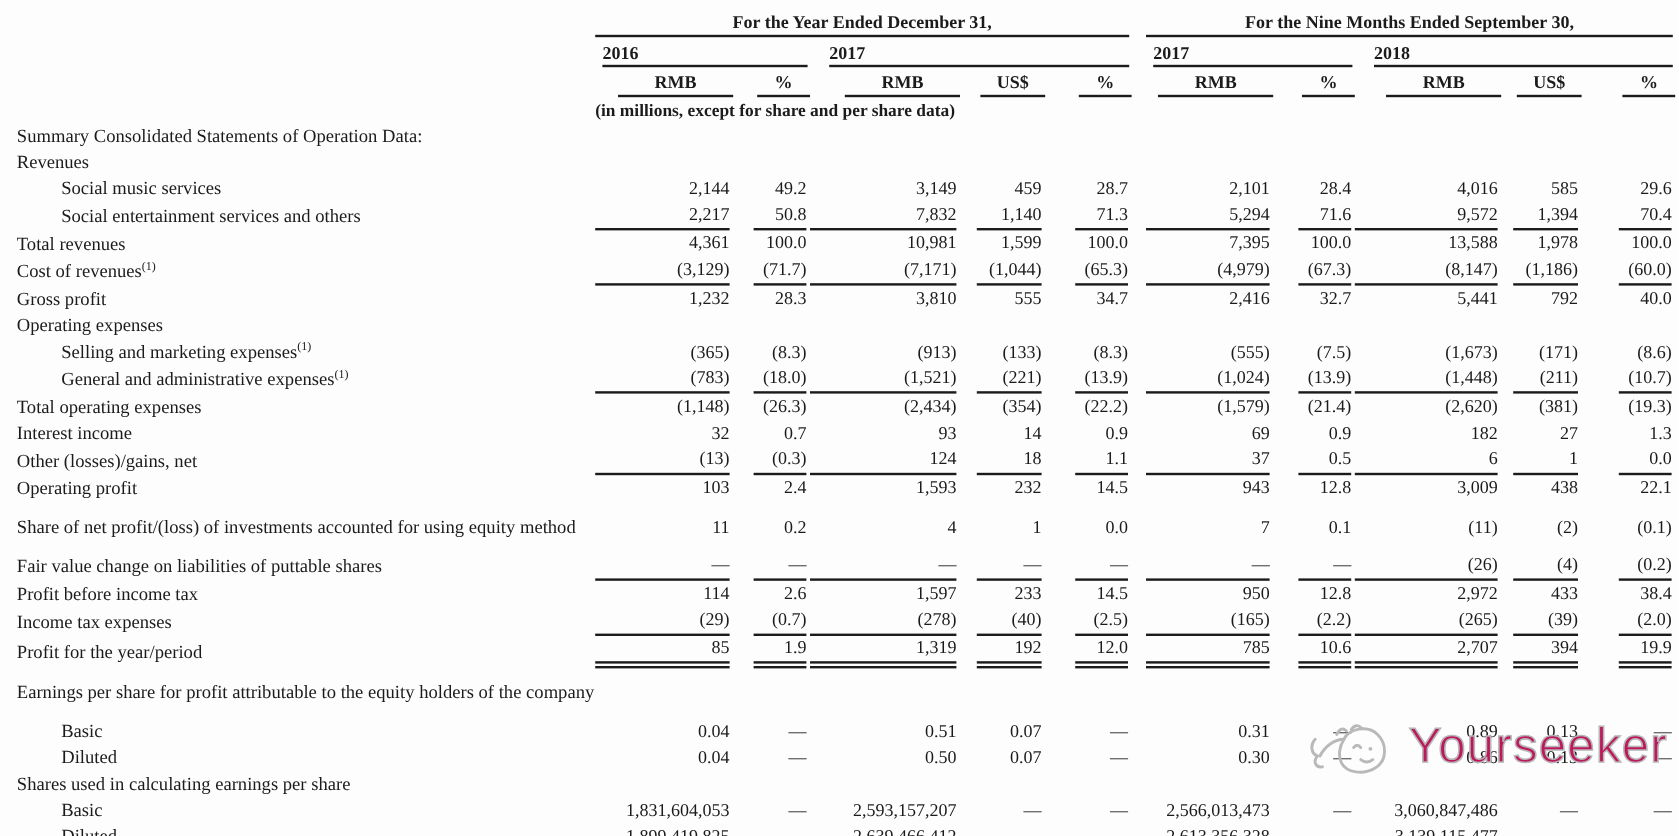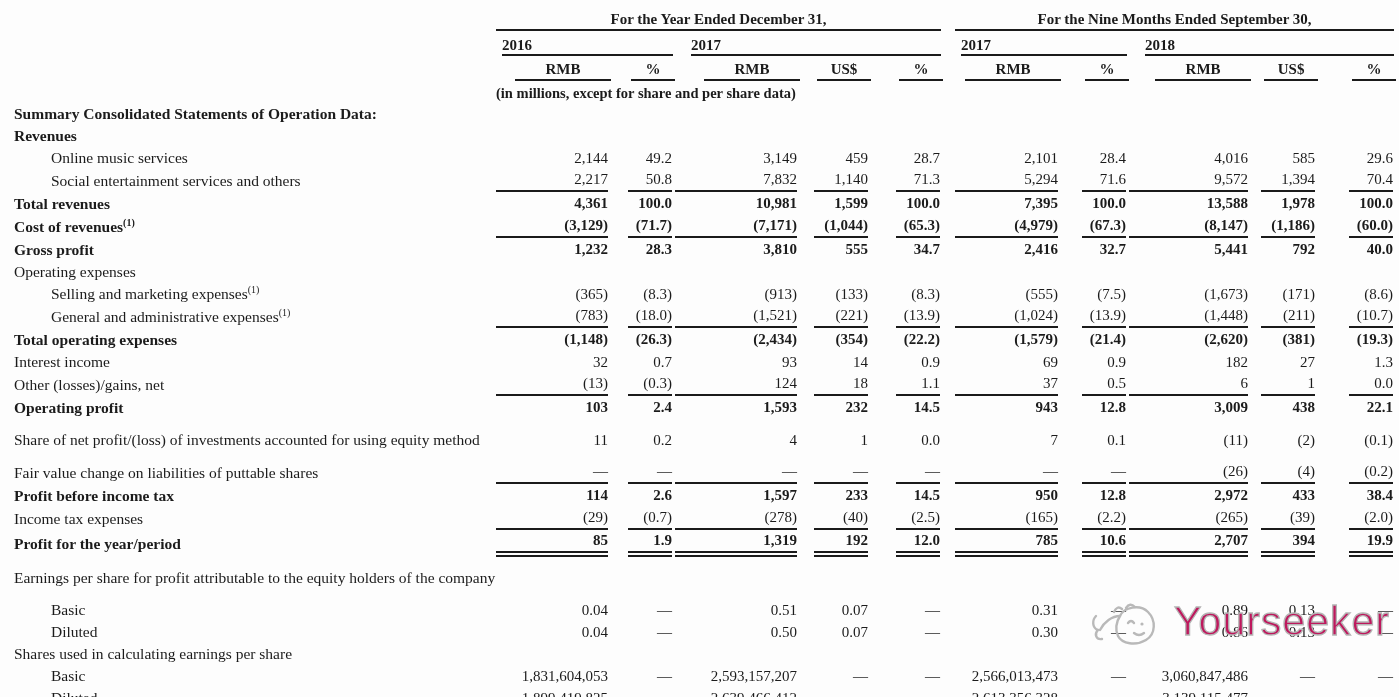--- a/index.html
+++ b/index.html
@@ -25,21 +25,21 @@
   tbody tr.sp2{height:25px;}
   tbody td{font-size:15px;line-height:20px;}
   td.lbl .lt{padding-left:8px;font-size:15.5px;}
   td.lbl .lt.i1{padding-left:45px;}
   td.lbl .lt.hang{padding-left:28px;text-indent:-20px;}
   sup{font-size:10px;vertical-align:super;line-height:0;}
   td.v{text-align:right;padding-right:3px;}
   td.v .u{display:block;padding-bottom:1px;}
   td.v.pct .u{width:44px;margin-left:auto;}
   td.v.usd .u{width:54px;margin-left:auto;}
-  tr.b{font-weight:bold;}
+  tr.b{font-weight:normal;}
   tr.rule td.v .u{border-bottom:2px solid #1b1b1b;}
   tr.rule2 td.v .u{border-bottom:6px double #1b1b1b;}
   
   .watermark{position:absolute;left:1090px;top:592px;display:flex;align-items:center;pointer-events:none;}
   .wm-text{font-family:"Liberation Sans","DejaVu Sans",sans-serif;font-size:41px;line-height:1;
            color:#be185d;-webkit-text-stroke:1.3px #b5b5b5;letter-spacing:1px;margin-left:2px;}
 </style>
 </head>
 <body>
 
@@ -193,21 +193,21 @@
           </td>
           <td class="v usd">
             <span class="u"></span>
           </td>
           <td class="v pct">
             <span class="u"></span>
           </td>
         </tr>
         <tr>
           <td class="lbl">
-            <div class="lt i1">Online music services</div>
+            <div class="lt i1">Social music services</div>
           </td>
           <td class="v rmb">
             <span class="u">2,144</span>
           </td>
           <td class="v pct">
             <span class="u">49.2</span>
           </td>
           <td class="v rmb">
             <span class="u">3,149</span>
           </td>

